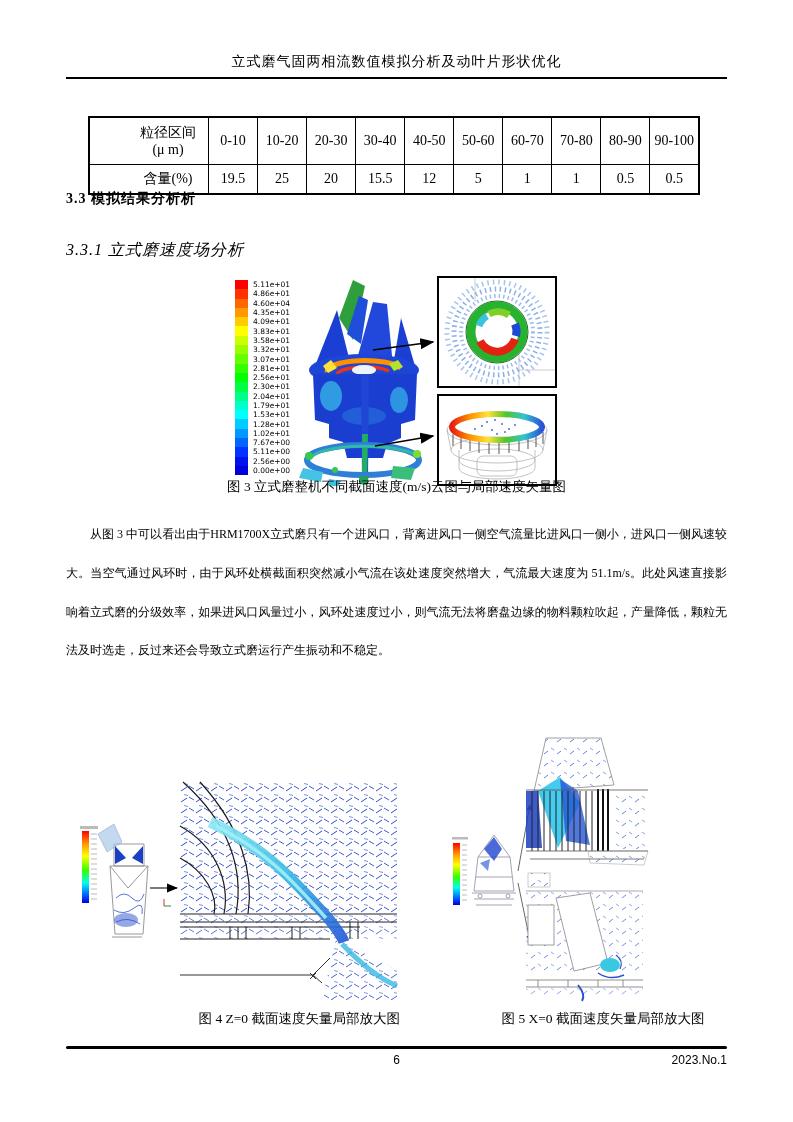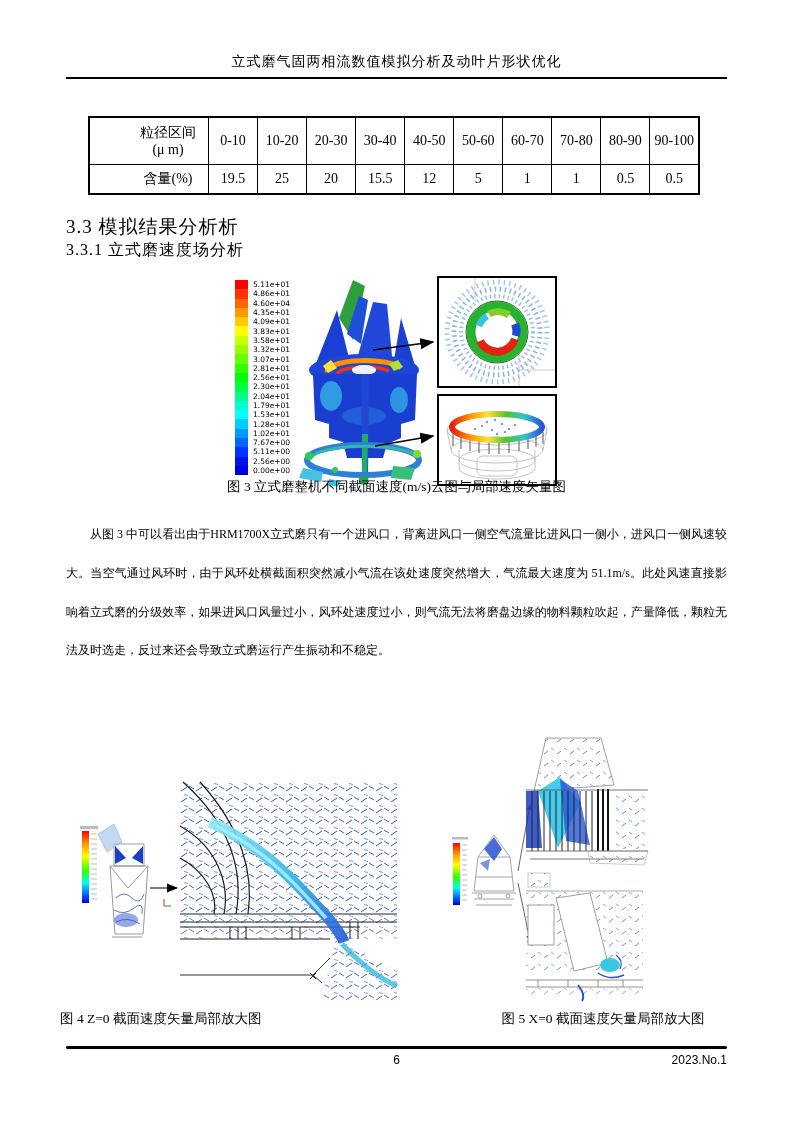--- a/index.html
+++ b/index.html
@@ -10,40 +10,40 @@
   .hdr-rule{position:absolute;top:77px;left:66px;width:661px;height:2px;background:#000;}
   
   .tbl-caption{position:absolute;top:89px;left:66px;width:661px;text-align:center;font-size:15px;font-weight:bold;}
   .ptable{position:absolute;top:116px;left:88px;width:612px;border-collapse:collapse;border:2px solid #000;
           text-align:center;font-size:14px;table-layout:fixed;}
   .ptable th,.ptable td{border:1px solid #000;font-weight:normal;padding:1px 2px;}
   .ptable .rowhdr{width:76px;padding-left:40px;}
   .ptable tr:first-child th{height:44px;}
   .ptable tr:last-child th,.ptable tr:last-child td{height:26px;}
   
-  .h-sec{position:absolute;top:214px;left:66px;font-size:19px;font-weight:normal;letter-spacing:1px;}
-  .h-sub{position:absolute;top:240px;left:66px;font-size:16px;letter-spacing:1px;}
+  .h-sec{position:absolute;top:190px;left:66px;font-size:14px;font-weight:bold;letter-spacing:1px;}
+  .h-sub{position:absolute;top:240px;left:66px;font-size:16px;letter-spacing:1px;font-style:italic;}
   
   .fig3{position:absolute;top:274px;left:233px;width:330px;height:212px;}
   .fig3 .colorbar{position:absolute;left:2px;top:6px;}
   .cb-row{display:flex;align-items:center;height:9.3px;}
   .cb-swatch{width:13px;height:9.3px;flex:none;}
   .cb-label{font-family:"DejaVu Sans","Liberation Sans",sans-serif;font-size:7.5px;margin-left:5px;white-space:nowrap;}
   .mill-svg{position:absolute;left:56px;top:0;}
   .inset-top{position:absolute;left:204px;top:2px;}
   .inset-bot{position:absolute;left:204px;top:120px;}
   .fig3-arrows{position:absolute;left:0;top:0;pointer-events:none;}
   .fig3-caption{position:absolute;top:478px;left:66px;width:661px;text-align:center;font-size:13.5px;}
   
   .body-par{position:absolute;top:515px;left:66px;width:661px;font-size:12px;line-height:38.8px;
             text-align:justify;text-indent:2em;}
   
   .fig4-svg{position:absolute;left:60px;top:738px;}
   .fig5-svg{position:absolute;left:438px;top:733px;}
-  .fig4-caption{position:absolute;top:1010px;left:60px;width:340px;text-align:left;font-size:13.5px;}
+  .fig4-caption{position:absolute;top:1010px;left:60px;width:340px;text-align:right;font-size:13.5px;}
   .fig5-caption{position:absolute;top:1010px;left:452px;width:302px;text-align:center;font-size:13.5px;}
   
   .ftr-rule{position:absolute;top:1046px;left:66px;width:661px;height:3px;background:#000;border-radius:2px;}
   .ftr-page{position:absolute;top:1053px;left:66px;width:661px;text-align:center;
             font-family:"Liberation Sans","DejaVu Sans",sans-serif;font-size:12px;}
   .ftr-issue{position:absolute;top:1053px;right:66px;font-family:"Liberation Sans","DejaVu Sans",sans-serif;font-size:12px;}
 </style>
 </head>
 <body>
 

